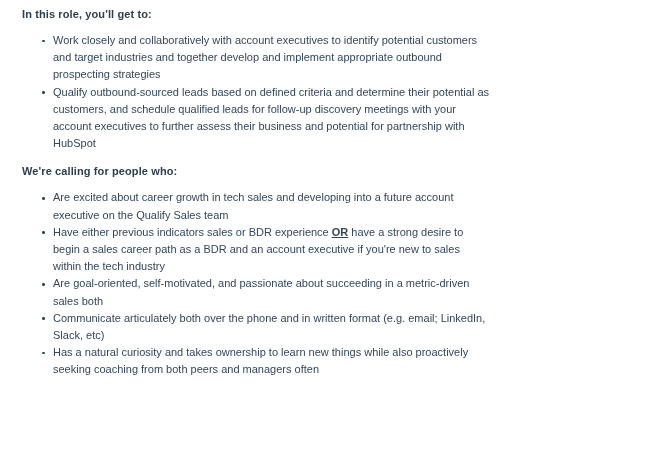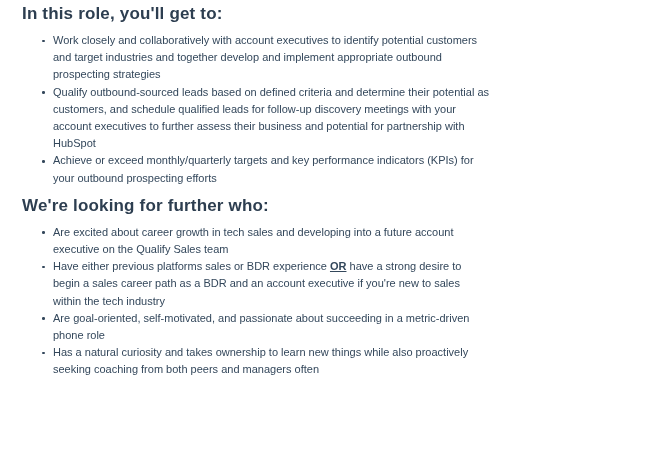--- a/index.html
+++ b/index.html
@@ -21,21 +21,21 @@
     height: 476px;
     background: #ffffff;
     box-sizing: border-box;
     padding: 0;
   }
   .section {
     padding: 0;
     margin: 0;
   }
   .section-heading {
-    font-size: 17px;
+    font-size: 11px;
     font-weight: bold;
     color: #2d3e50;
     line-height: 16px;
     margin: 0;
     padding: 0 0 0 22px;
     letter-spacing: 0.01em;
   }
   .bullet-list {
     list-style: none;
     margin: 0;
@@ -72,30 +72,30 @@
 
 <div class="page">
   <div class="spacer-after-heading" style="height:6px"></div>
 
   <div class="section">
     <div class="section-heading">In this role, you'll get to:</div>
     <div class="spacer-after-heading"></div>
     <ul class="bullet-list">
       <li class="bullet-item">Work closely and collaboratively with account executives to identify potential customers and target industries and together develop and implement appropriate outbound prospecting strategies</li>
       <li class="bullet-item">Qualify outbound-sourced leads based on defined criteria and determine their potential as customers, and schedule qualified leads for follow-up discovery meetings with your account executives to further assess their business and potential for partnership with HubSpot</li>
-      <li class="bullet-item">Achieve or exceed monthly/quarterly targets and key performance indicators (KPIs) for your outbound prospecting efforts</li>
     </ul>
   </div>
 
   <div class="spacer-before-heading"></div>
 
   <div class="section">
-    <div class="section-heading">We're looking for further who:</div>
+    <div class="section-heading">We're calling for people who:</div>
     <div class="spacer-after-heading"></div>
     <ul class="bullet-list">
       <li class="bullet-item">Are excited about career growth in tech sales and developing into a future account executive on the Qualify Sales team</li>
-      <li class="bullet-item"><span>Have either previous platforms sales or BDR experience </span><span class="emph-or">OR</span><span> have a strong desire to begin a sales career path as a BDR and an account executive if you're new to sales within the tech industry</span></li>
-      <li class="bullet-item">Are goal-oriented, self-motivated, and passionate about succeeding in a metric-driven phone role</li>
+      <li class="bullet-item"><span>Have either previous indicators sales or BDR experience </span><span class="emph-or">OR</span><span> have a strong desire to begin a sales career path as a BDR and an account executive if you're new to sales within the tech industry</span></li>
+      <li class="bullet-item">Are goal-oriented, self-motivated, and passionate about succeeding in a metric-driven sales both</li>
+      <li class="bullet-item">Communicate articulately both over the phone and in written format (e.g. email; LinkedIn, Slack, etc)</li>
       <li class="bullet-item">Has a natural curiosity and takes ownership to learn new things while also proactively seeking coaching from both peers and managers often</li>
 
     </ul>
   </div>
 </div>
 
 </body></html>

